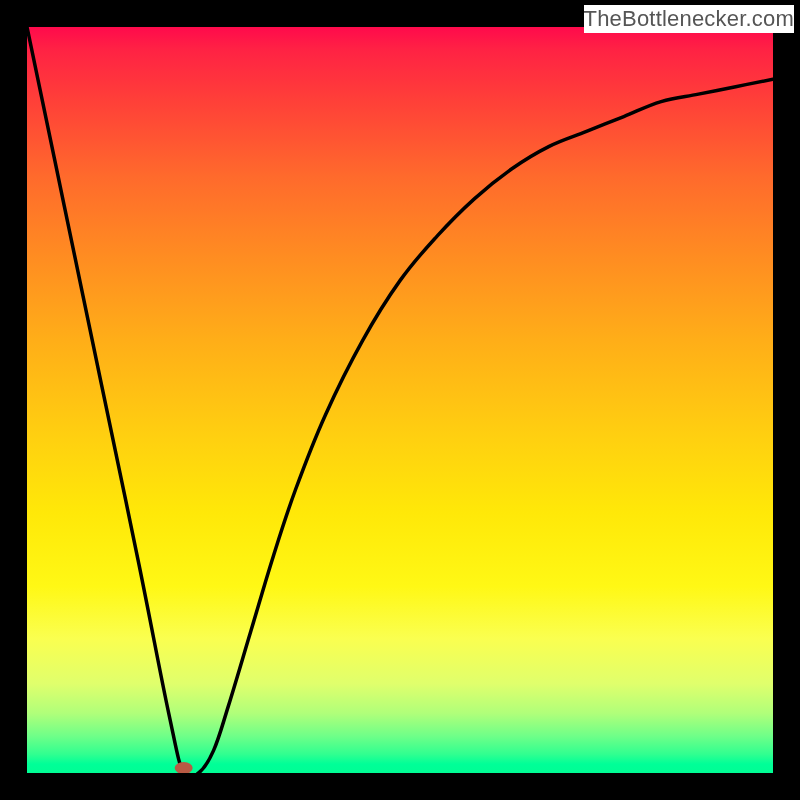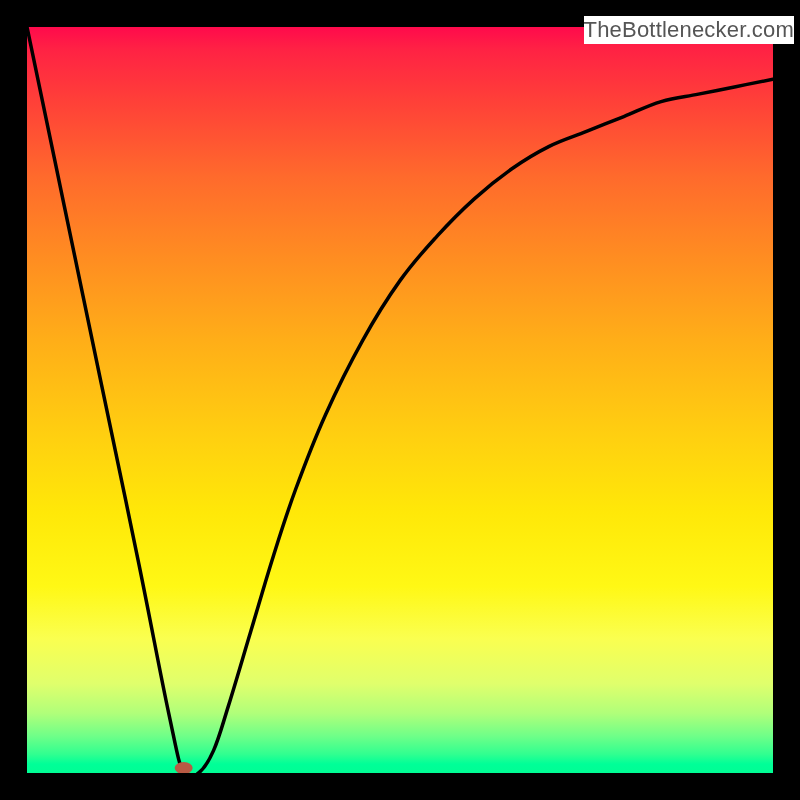--- a/index.html
+++ b/index.html
@@ -13,21 +13,21 @@
   }
   .outer {
     position: relative;
     width: 800px;
     height: 800px;
     background: #000000;
     box-sizing: border-box;
   }
   .attribution {
     position: absolute;
-    top: 16px;
+    top: 5px;
     right: 6px;
     height: 28px;
     line-height: 28px;
     color: #555;
     font-size: 22px;
     font-weight: 500;
     font-family: Arial, sans-serif;
     background: #ffffff;
     z-index: 5;
     letter-spacing: 0.2px;

